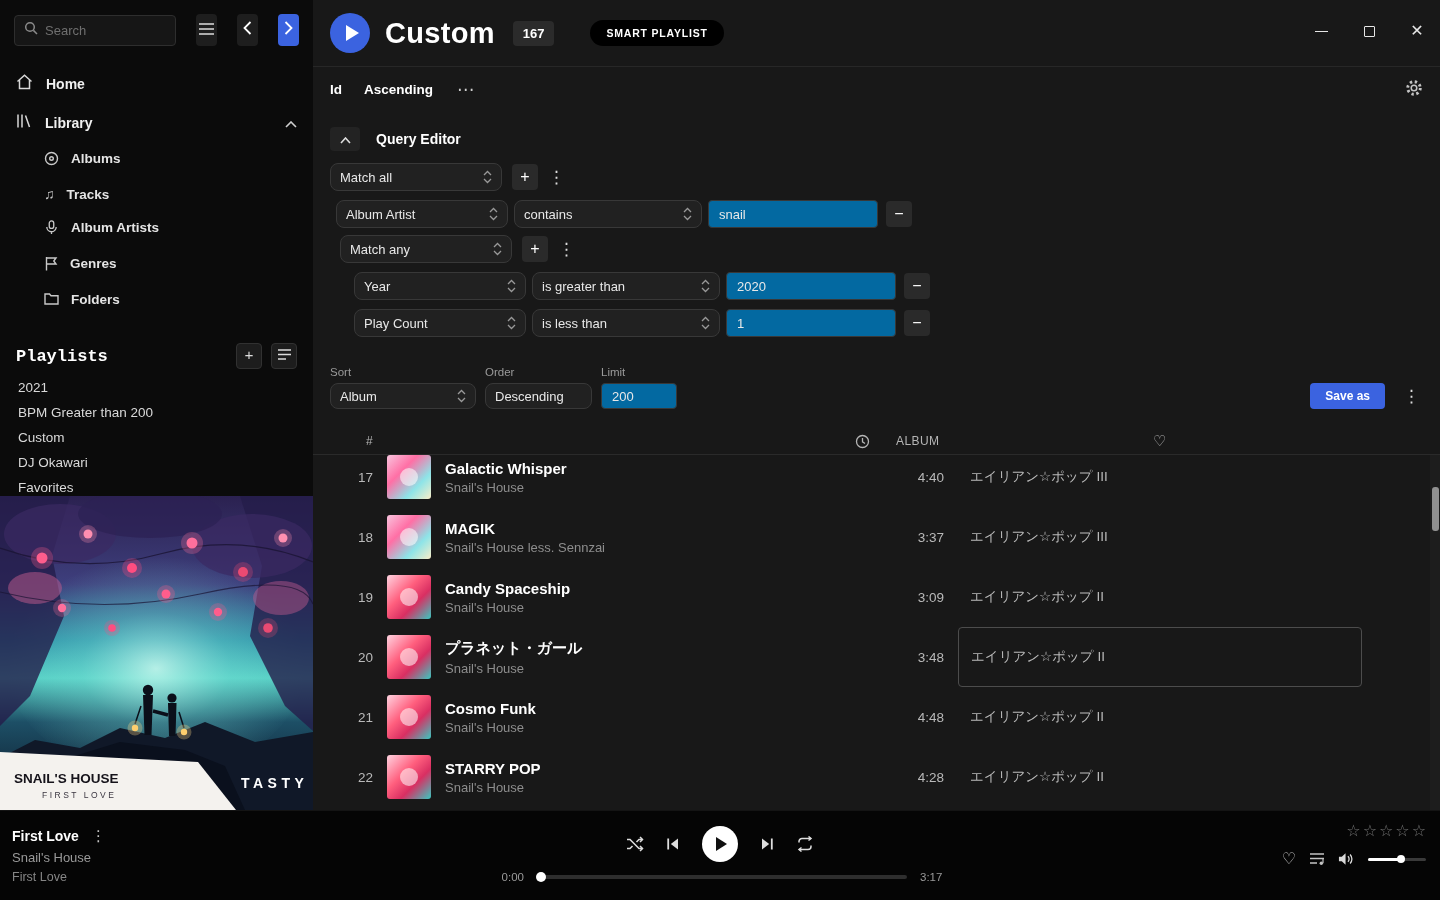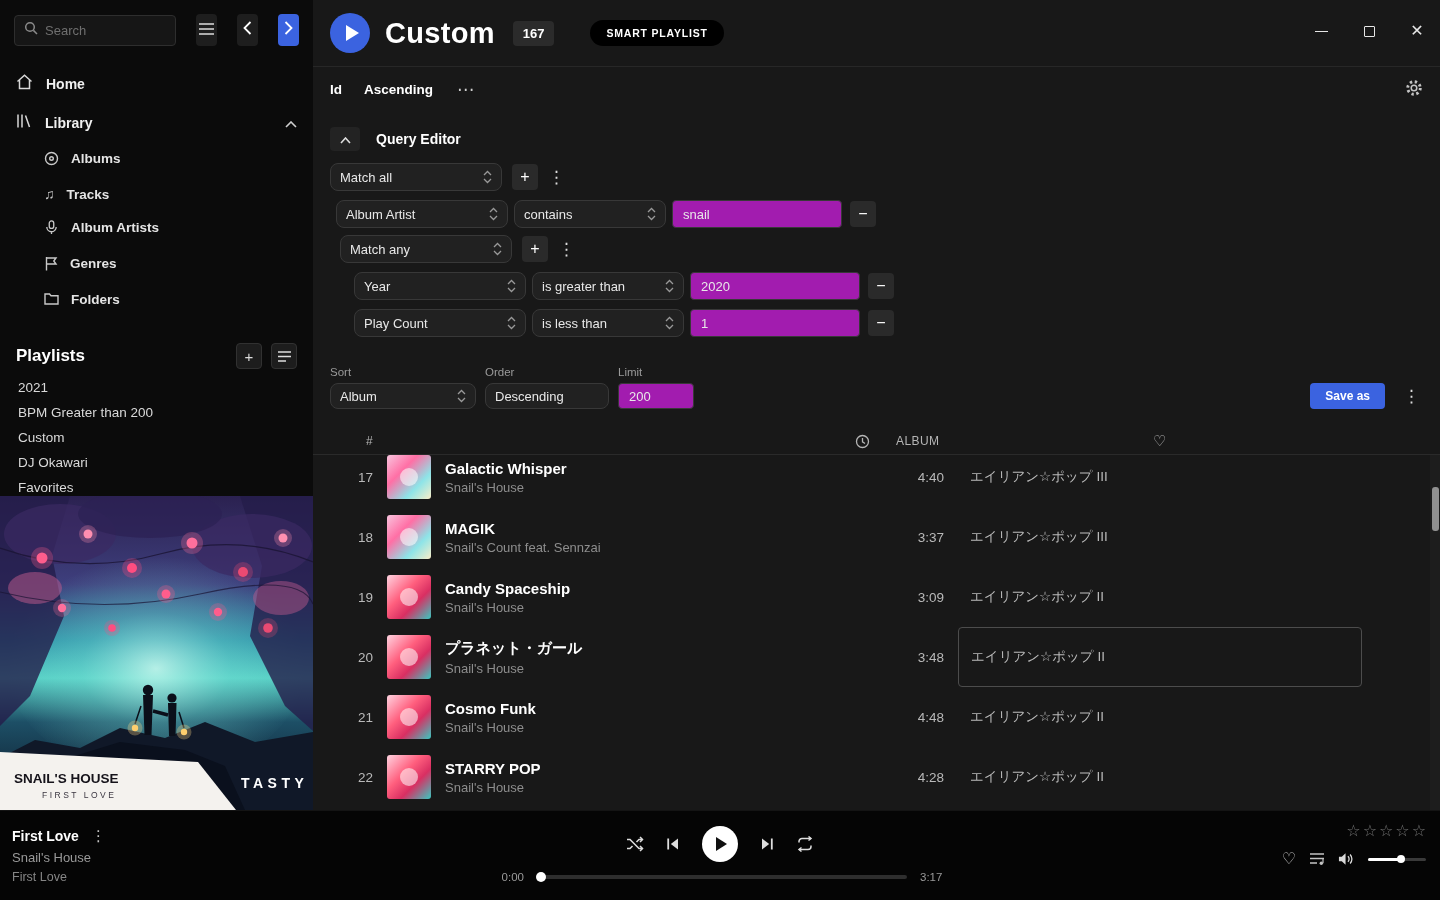--- a/index.html
+++ b/index.html
@@ -12,21 +12,21 @@
   .search-row { display:flex; align-items:center; gap:20px; padding:14px 14px 10px 14px; }
   .search-box { width:162px; height:31px; background:#161616; border:1px solid #2e2e2e; border-radius:4px;
     display:flex; align-items:center; gap:7px; padding:0 9px; }
   .search-box input { flex:1; background:transparent; border:none; outline:none; color:#ddd; font-size:13px; }
   .search-box input::placeholder { color:#6f6f6f; }
   .sq-icon-btn { width:32px; height:32px; border-radius:4px; background:#1e1e1e; display:flex; align-items:center; justify-content:center; cursor:pointer; }
   .sq-icon-btn.primary { background:#3b63e0; }
   .nav-item { display:flex; align-items:center; gap:13px; padding:10px 16px; color:#f0f0f0; font-size:14px; font-weight:700; cursor:pointer; }
   .nav-item .spacer { margin-left:auto; }
   .lib-item { display:flex; align-items:flex-start; gap:12px; padding:9px 16px 9px 44px; color:#e4e4e4; font-size:13.5px; font-weight:700; cursor:pointer; }
-  .playlists-head { display:flex; align-items:center; margin:26px 16px 6px 16px; }
+  .playlists-head { display:flex; align-items:center; margin:26px 16px 6px 16px;font-family:Liberation Mono, monospace; }
   .playlists-head .pl-title { color:#fff; font-size:17px; font-weight:800; }
   .pl-btns { margin-left:auto; display:flex; gap:9px; }
   .pl-btn { width:26px; height:26px; background:#1d1d1d; border:1px solid #313131; border-radius:4px; color:#ddd;
     display:flex; align-items:center; justify-content:center; font-size:15px; cursor:pointer; }
   .playlist-item { padding:4.5px 18px; color:#d9d9d9; font-size:13.5px; cursor:pointer; line-height:16px; }
   .art-wrap { position:absolute; left:0; bottom:0; width:313px; height:314px; cursor:pointer; }
   .art-wrap svg text { font-family:"Liberation Sans","DejaVu Sans",sans-serif; }
 
   
   .main { position:absolute; left:313px; top:0; width:1127px; height:810px; background:#181818; }
@@ -47,32 +47,32 @@
   .tb-dots { color:#cfcfcf; font-size:17px; cursor:pointer; margin-left:2px; letter-spacing:1px; }
   .tb-gear { margin-left:auto; cursor:pointer; display:flex; }
 
   .qe { padding-left:17px; }
   .qe-head { display:flex; align-items:center; gap:16px; margin-top:15px; }
   .collapse-btn { width:30px; height:24px; background:#232323; border-radius:4px; display:flex; align-items:center; justify-content:center; cursor:pointer; }
   .qe-title { color:#fff; font-size:14px; font-weight:700; }
   .qrow { display:flex; align-items:center; margin-top:9px; }
   .select { height:28px; background:#212121; border:1px solid #383838; border-radius:8px; color:#e8e8e8;
     font-size:13px; display:flex; align-items:center; justify-content:space-between; padding:0 9px; cursor:pointer; }
-  .w-field { width:172px; } .w-op { width:152px; } .w-170 { width:170px; }
-  .text-input { height:28px; background:#a21caf; border:1px solid #383838; border-radius:4px; color:#e8e8e8; font-size:13px; padding:0 10px; outline:none; }
+  .w-field { width:172px; } .w-op { width:188px; } .w-170 { width:170px; }
+  .text-input { height:28px; background:#0369a1; border:1px solid #383838; border-radius:4px; color:#e8e8e8; font-size:13px; padding:0 10px; outline:none; }
   .mini-btn { width:26px; height:26px; background:#2a2a2a; border:none; border-radius:4px; color:#fff; font-size:16px;
     display:flex; align-items:center; justify-content:center; cursor:pointer; }
   .dots-btn { background:transparent; border:none; color:#ddd; font-size:17px; cursor:pointer; padding:0 4px; }
   .gap6 { margin-left:6px; } .gap8 { margin-left:8px; } .gap10 { margin-left:10px; }
 
   .sort-row { display:flex; align-items:flex-end; margin-top:29px; padding:0 16px 0 17px; }
   .sort-group { display:flex; flex-direction:column; gap:5px; margin-right:9px; }
   .sort-label { color:#9a9a9a; font-size:11.5px; }
   .h26 { height:26px; }
-  .w-sort { width:146px; } .w-order { width:124px;gap:40px; } .w-limit { width:76px; }
+  .w-sort { width:146px; } .w-order { width:107px;gap:40px; } .w-limit { width:76px; }
   .save-btn { margin-left:auto; height:26px; background:#3b63e0; color:#fff; border:none; border-radius:4px;
     font-size:12px; font-weight:700; padding:0 15px; cursor:pointer; }
   .save-dots { margin-left:14px; margin-bottom:2px; }
 
   .tgrid { display:grid; grid-template-columns:44px 44px 1fr 60px 404px 48px; column-gap:14px; padding:0 16px; align-items:center; }
   .thead { margin-top:19px; height:27px; border-bottom:1px solid #2a2a2a; color:#b5b5b5; font-size:12px; letter-spacing:0.4px; }
   .th-num { text-align:right; } .th-dur { display:flex; justify-content:flex-end; }
   .th-album { padding-left:12px; } .th-heart { text-align:center; color:#b5b5b5; font-size:15px; }
   .rows-viewport { height:355px; overflow:hidden; position:relative; }
   .rows-inner { margin-top:-8px; }
@@ -494,21 +494,21 @@
             </span>
           <span class="cell-dur">4:40</span>
           <span class="cell-album">エイリアン☆ポップ III</span>
           <span></span>
         </div>
         <div class="tgrid trow">
           <span class="cell-num">18</span>
           <span class="thumb thumb-a"></span>
           <span class="cell-title">
               <div class="t1">MAGIK</div>
-              <div class="t2">Snail's Count feat. Sennzai</div>
+              <div class="t2">Snail's House less. Sennzai</div>
             </span>
           <span class="cell-dur">3:37</span>
           <span class="cell-album">エイリアン☆ポップ III</span>
           <span></span>
         </div>
         <div class="tgrid trow">
           <span class="cell-num">19</span>
           <span class="thumb thumb-b"></span>
           <span class="cell-title">
               <div class="t1">Candy Spaceship</div>

